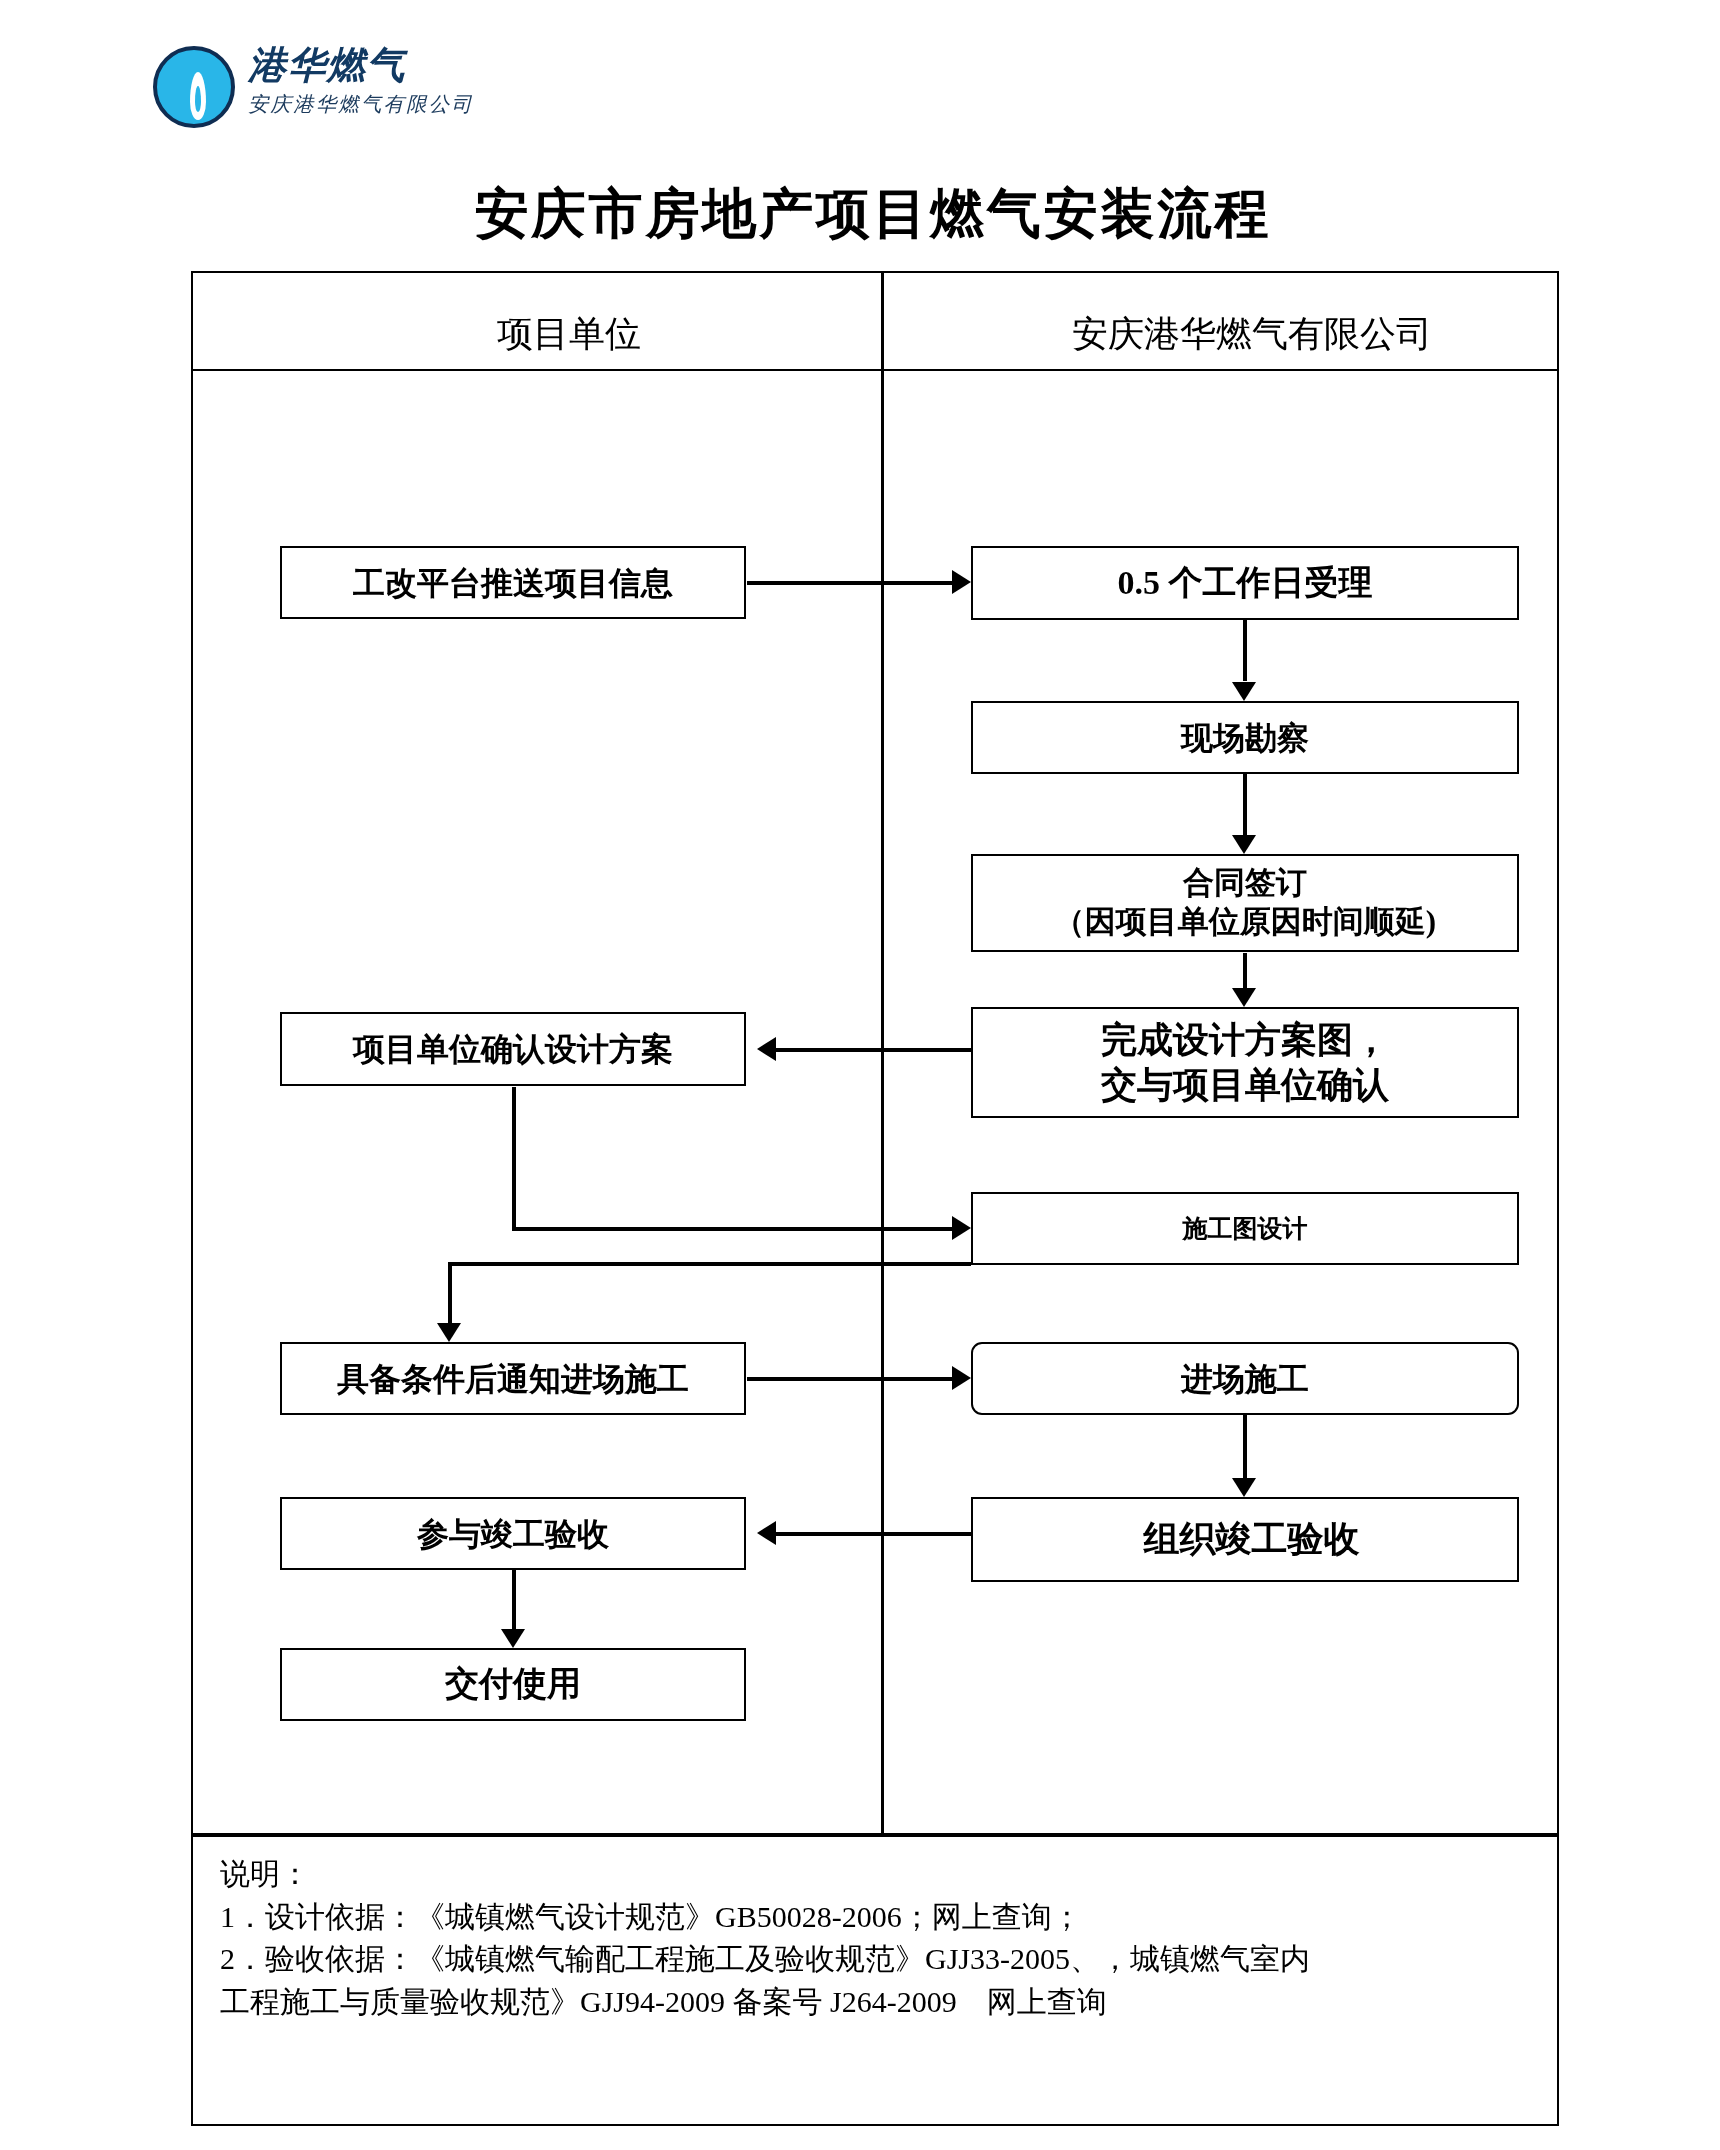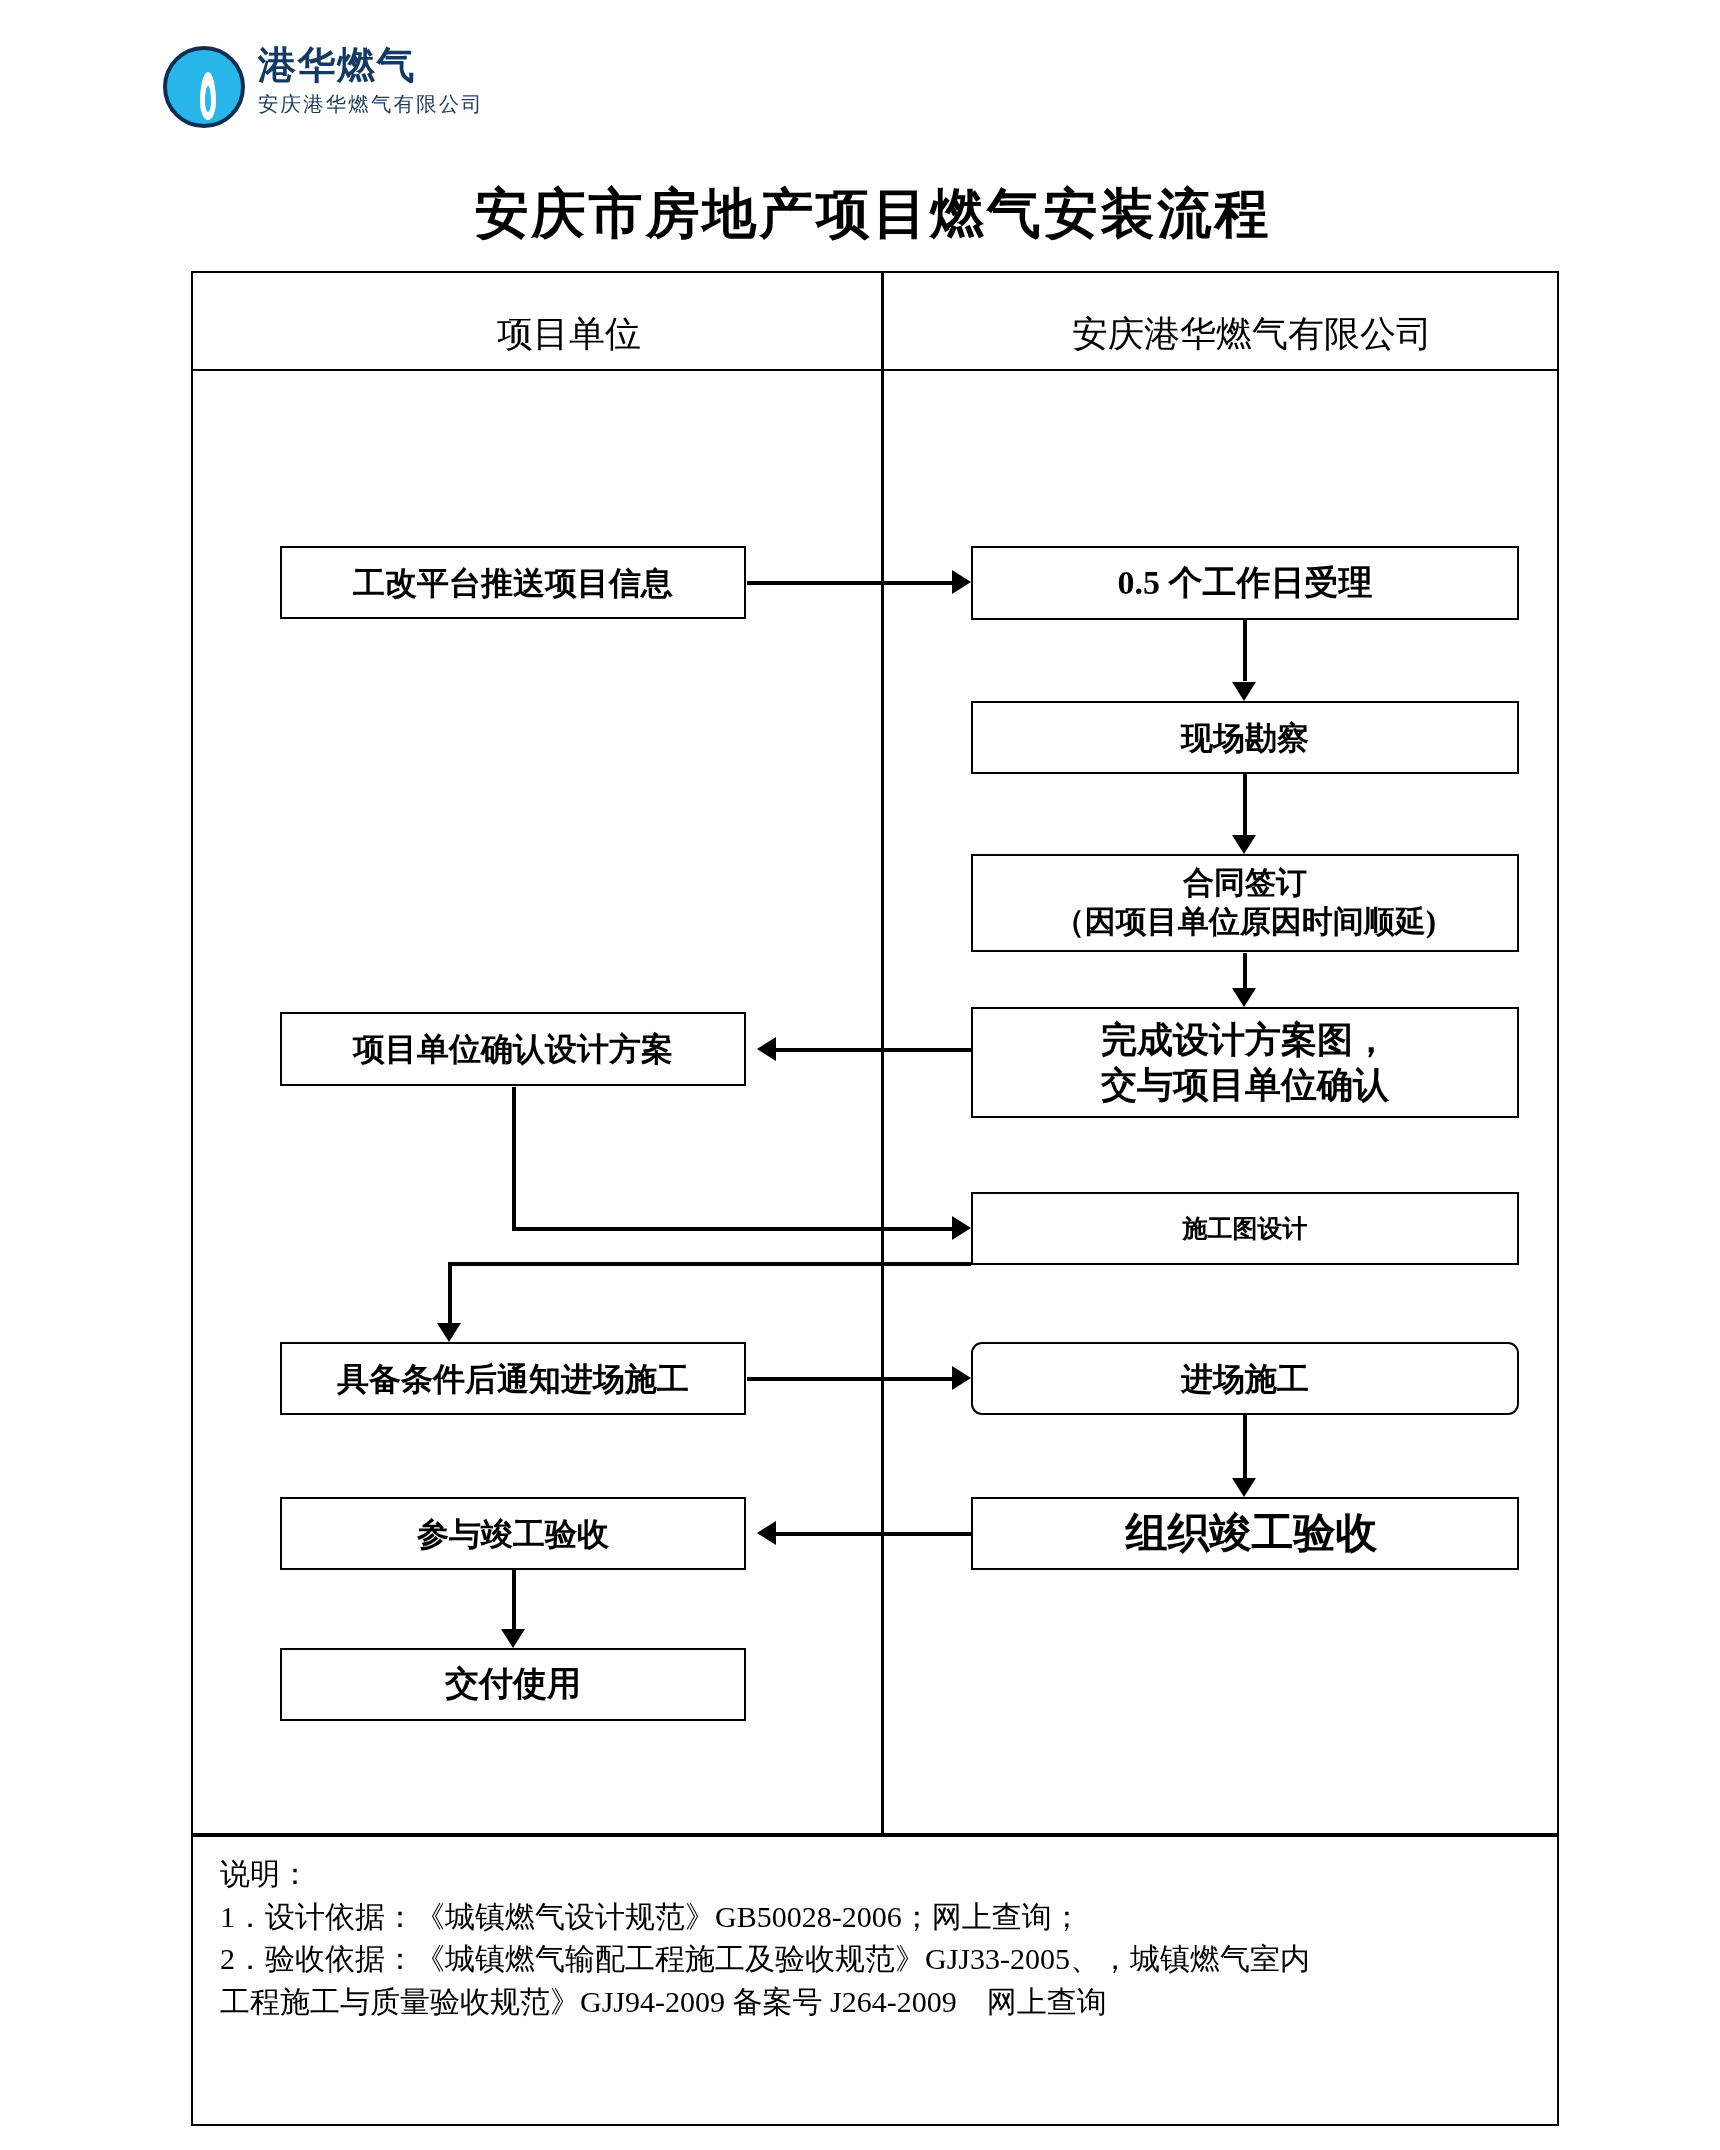--- a/index.html
+++ b/index.html
@@ -2,21 +2,21 @@
 <html style="font-size:11.7px"><head>
 <meta charset="utf-8">
 <style>
   html,body{margin:0;padding:0;background:#ffffff;}
   body{font-family:"Liberation Serif","DejaVu Serif",serif;}
   #page{
     position:relative;width:1720px;height:2151px;background:#ffffff;
     overflow:hidden;
   }
   
-  #logo-block{position:absolute;left:163px;top:40px;width:408px;height:95px;}
+  #logo-block{position:absolute;left:153px;top:40px;width:408px;height:95px;font-style:italic;}
   #logo-mark{
     position:absolute;left:0;top:5.8px;width:82px;height:82px;border-radius:50%;
     background:#29b6e8;border:4.4px solid #0f2d52;box-sizing:border-box;
   }
   #logo-flame{
     position:absolute;left:33px;top:22px;width:16px;height:48px;background:#ffffff;
     border-radius:50% 50% 50% 50% / 62% 62% 38% 38%;
     transform:rotate(0deg);
   }
   #logo-flame:after{
@@ -134,21 +134,21 @@
     </div>
 
     <div class="node" style="left:87px;top:1069px;width:466px;height:73px;font-size:32px;">
       <span class="inner">具备条件后通知进场施工</span>
     </div>
 
     <div class="node" style="left:778px;top:1069px;width:548px;height:73px;font-size:32px;border-radius:11px;">
       <span class="inner">进场施工</span>
     </div>
 
-    <div class="node" style="left:778px;top:1224px;width:548px;height:73px;font-size:42px;padding-left:13px;">
+    <div class="node" style="left:778px;top:1224px;width:548px;height:85px;font-size:36px;padding-left:13px;">
       <span class="inner">组织竣工验收</span>
     </div>
 
     <div class="node" style="left:87px;top:1224px;width:466px;height:73px;font-size:32px;">
       <span class="inner">参与竣工验收</span>
     </div>
 
     <div class="node" style="left:87px;top:1375px;width:466px;height:73px;font-size:34px;">
       <span class="inner">交付使用</span>
     </div>

